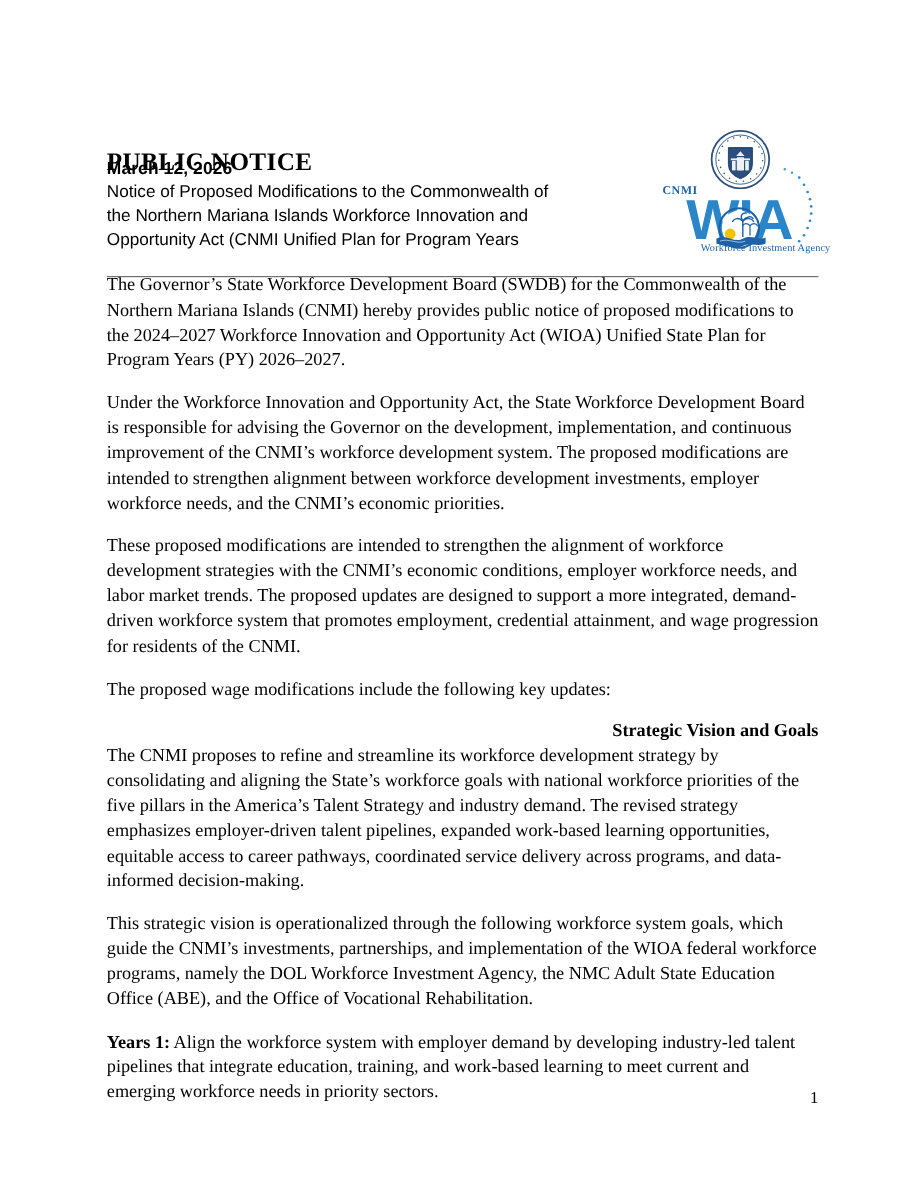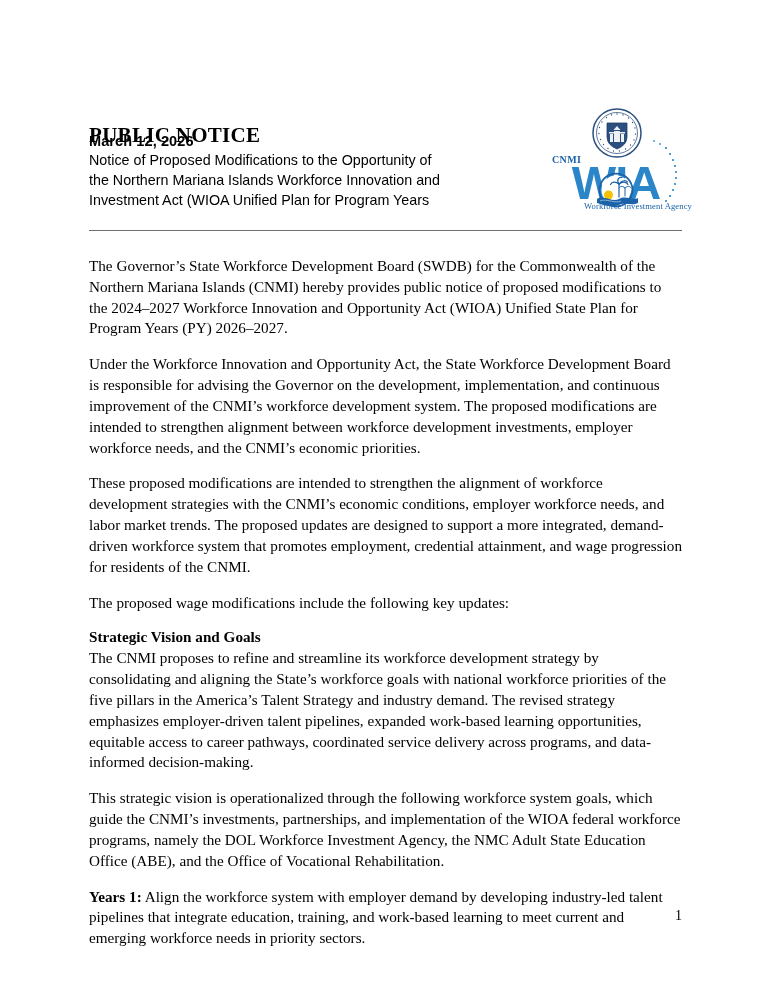--- a/index.html
+++ b/index.html
@@ -136,37 +136,38 @@
     top: 230px;
     width: 593px;
     height: 0;
     border-top: 1.3px solid #6f6f6f;
   }
 
   
   .body {
     position: absolute;
     left: 89px;
-    top: 256px;
+    top: 228px;
     width: 593px;
   }
   .body p {
     font-family: "Liberation Serif", serif;
     font-size: 15.2px;
     line-height: 1.37;
     margin: 0 0 15px 0;
     text-align: left;
   }
   .body p.tight { margin-bottom: 14px; }
   .sec-head {
     font-family: "Liberation Serif", serif;
     font-size: 15.2px;
     font-weight: bold;
     line-height: 1.37;
     margin: 0;
+    text-align: right;
   }
   .goal-para {
     font-family: "Liberation Serif", serif;
     font-size: 14.2px;
     line-height: 1.36;
     margin: 0;
   }
   .goal-label { font-weight: bold; }
 
   .page-number {
@@ -182,23 +183,23 @@
 </head>
 <body>
 
 <div class="page">
 
   <div class="date-line">March 12, 2026</div>
 
   <div class="header-block">
     <div class="public-notice">PUBLIC NOTICE</div>
     <div class="notice-sub">
-      <div>Notice of Proposed Modifications to the Opportunity of</div>
+      <div>Notice of Proposed Modifications to the Commonwealth of</div>
       <div>the Northern Mariana Islands Workforce Innovation and</div>
-      <div>Investment Act (WIOA Unified Plan for Program Years</div>
+      <div>Opportunity Act (CNMI Unified Plan for Program Years</div>
     </div>
   </div>
 
   <div class="logo">
 
     <svg class="logo-arc" viewBox="0 0 152 122">
       <g fill="#2a86c9">
         <circle cx="126" cy="40" r="1.1"></circle>
           <circle cx="130" cy="46" r="1.1"></circle>
         <circle cx="133" cy="52" r="1.1"></circle>

